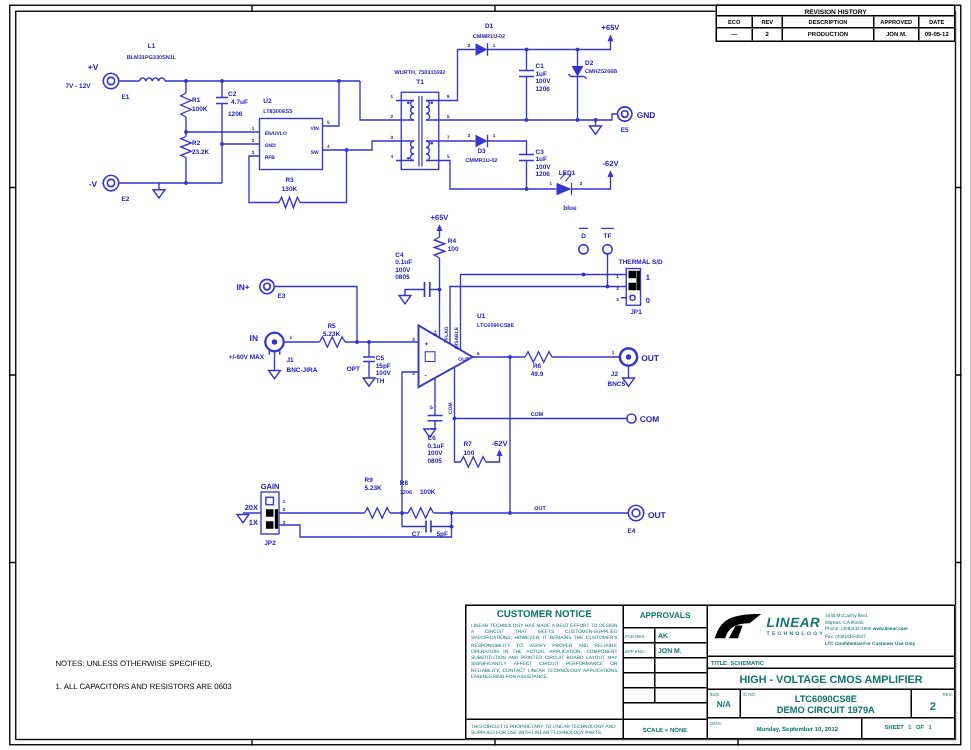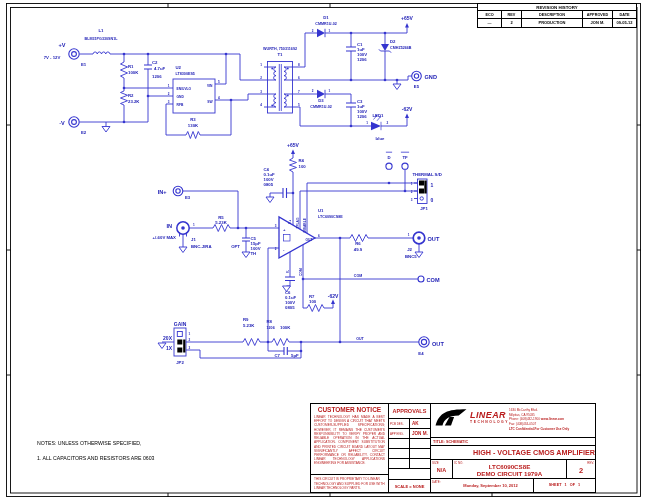--- a/index.html
+++ b/index.html
@@ -22,41 +22,41 @@
   .rev-head,.rev-row{display:flex;height:8px;line-height:8px;}
   .rev-head{border-bottom:1px solid #000;font-size:3.8px;font-weight:bold;}
   .rev-row{font-size:4px;font-weight:bold;}
   .rc{text-align:center;border-right:1px solid #000;overflow:hidden;}
   .rc:last-child{border-right:none;}
   .c1{width:24px;}.c2{width:20px;}.c3{width:61px;}.c4{width:30px;}.c5{flex:1;}
   
   .notes{position:absolute;left:37px;top:440px;color:#000;font-size:5.2px;}
   .notes div+div{margin-top:9px;}
   
-  .tb{position:absolute;left:310px;top:403px;width:286px;height:90px;border:1px solid #000;background:#fff;display:flex;color:#b91c1c;}
+  .tb{position:absolute;left:310px;top:403px;width:327px;height:90px;border:1px solid #000;background:#fff;display:flex;color:#0f766e;}
   .tb-notice{width:117px;border-right:1px solid #000;display:flex;flex-direction:column;}
   .tb-notice-title{font-size:6.5px;font-weight:bold;text-align:center;padding-top:2px;}
   .tb-notice-body{flex:1;font-size:3.2px;line-height:1.32;padding:2px 3px;text-align:justify;}
   .tb-notice-footer{border-top:1px solid #000;font-size:3.2px;line-height:1.32;padding:2px 3px;}
   .tb-app{width:63px;border-right:1px solid #000;display:flex;flex-direction:column;}
   .ap-title{height:15px;line-height:15px;text-align:center;font-size:5.5px;font-weight:bold;border-bottom:1px solid #000;}
   .ap-row{height:10px;display:flex;border-bottom:1px solid #000;}
   .ap-label{width:21px;border-right:1px solid #000;font-size:2.9px;line-height:10px;padding-left:1px;overflow:hidden;}
   .ap-val{flex:1;font-size:4.6px;font-weight:bold;line-height:10px;padding-left:2px;}
   .ap-spacer{height:10px;}
   .ap-scale{height:13px;line-height:13px;border-top:1px solid #000;text-align:center;font-size:4px;font-weight:bold;}
   .tb-right{flex:1;display:flex;flex-direction:column;}
   .tb-logo-row{height:34px;border-bottom:1px solid #000;display:flex;padding:2px 2px 0 3px;}
   .lt-brand{margin-left:2px;padding-top:4px;}
   .brand1{font-size:9px;font-weight:bold;letter-spacing:.4px;font-style:italic;}
   .brand2{font-size:3.4px;font-weight:bold;letter-spacing:1.5px;margin-top:0;}
   .tb-addr{margin-left:auto;width:84px;font-size:3.1px;line-height:1.5;padding-top:2px;}
   .tb-addr .bold{font-weight:bold;}
   .tb-titlelabel{height:8px;line-height:8px;font-size:3.8px;font-weight:bold;border-bottom:1px solid #000;padding-left:2px;}
-  .tb-title{height:14px;line-height:14px;text-align:right;font-size:7.2px;font-weight:bold;border-bottom:1px solid #000;}
+  .tb-title{height:14px;line-height:14px;text-align:center;font-size:7.2px;font-weight:bold;border-bottom:1px solid #000;}
   .tb-info{height:19px;display:flex;border-bottom:1px solid #000;}
   .cell{position:relative;}
   .cell .lab{position:absolute;top:1px;left:1px;font-size:3px;}
   .cell-size{width:22px;border-right:1px solid #000;text-align:center;}
   .cell-size .val{display:block;margin-top:7px;font-size:5.5px;font-weight:bold;}
   .cell-ic{flex:1;border-right:1px solid #000;text-align:center;}
   .icl{font-size:6.2px;font-weight:bold;line-height:1.15;}
   .cell-ic .icl:first-of-type{margin-top:3px;}
   .cell-rev{width:28px;text-align:center;}
   .cell-rev .lab{left:auto;right:1px;}

